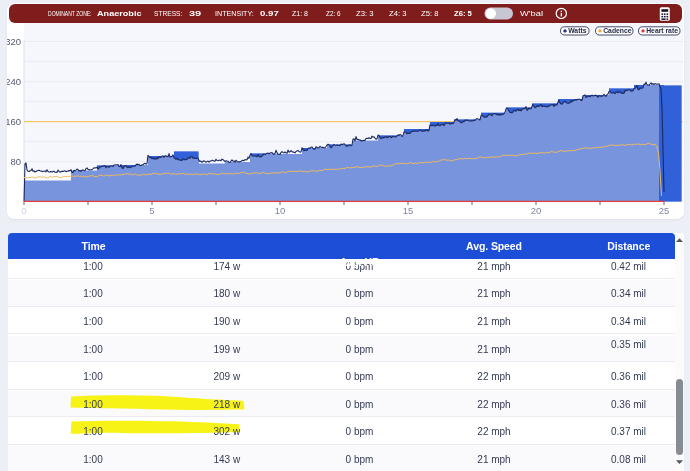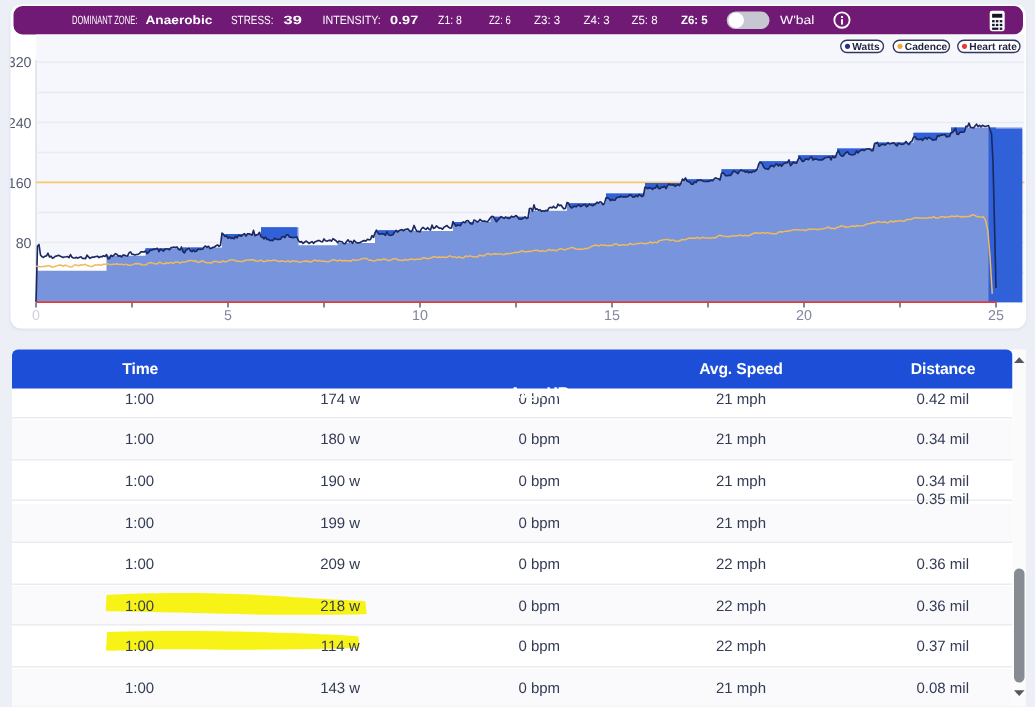--- a/index.html
+++ b/index.html
@@ -1,20 +1,20 @@
 <!DOCTYPE html>
 <html><head><meta charset="utf-8"><style>
 * { margin:0; padding:0; box-sizing:border-box; }
 html,body { width:690px; height:471px; background:#edeff6; font-family:"Liberation Sans",sans-serif; overflow:hidden; position:relative; }
 .card { position:absolute; background:#fff; }
 </style></head>
 <body>
 
 <div class="card" style="left:7px;top:3px;width:677px;height:215.5px;border-radius:7px;box-shadow:0 1px 2px rgba(40,50,90,.08)">
-  <div style="position:absolute;left:2px;top:1px;width:672.5px;height:19px;background:#701a75;border-radius:6px;color:#fff;font-size:8px;letter-spacing:0px">
+  <div style="position:absolute;left:2px;top:1px;width:672.5px;height:19px;background:#7f1d1d;border-radius:6px;color:#fff;font-size:8px;letter-spacing:0px">
     <span style="position:absolute;left:38.5px;top:0;line-height:19px;font-weight:normal;transform:scaleX(0.629);transform-origin:0 50%;white-space:nowrap">DOMINANT ZONE:</span>
       <span style="position:absolute;left:87.5px;top:0;line-height:19px;font-weight:bold;transform:scaleX(1.138);transform-origin:0 50%;white-space:nowrap">Anaerobic</span>
       <span style="position:absolute;left:145.0px;top:0;line-height:19px;font-weight:normal;transform:scaleX(0.827);transform-origin:0 50%;white-space:nowrap">STRESS:</span>
       <span style="position:absolute;left:179.7px;top:0;line-height:19px;font-weight:bold;transform:scaleX(1.369);transform-origin:0 50%;white-space:nowrap">39</span>
       <span style="position:absolute;left:205.8px;top:0;line-height:19px;font-weight:normal;transform:scaleX(0.891);transform-origin:0 50%;white-space:nowrap">INTENSITY:</span>
       <span style="position:absolute;left:251.3px;top:0;line-height:19px;font-weight:bold;transform:scaleX(1.207);transform-origin:0 50%;white-space:nowrap">0.97</span>
       <span style="position:absolute;left:282.6px;top:0;line-height:19px;font-weight:normal;transform:scaleX(0.872);transform-origin:0 50%;white-space:nowrap">Z1: 8</span>
       <span style="position:absolute;left:316.5px;top:0;line-height:19px;font-weight:normal;transform:scaleX(0.795);transform-origin:0 50%;white-space:nowrap">Z2: 6</span>
       <span style="position:absolute;left:347.2px;top:0;line-height:19px;font-weight:normal;transform:scaleX(0.960);transform-origin:0 50%;white-space:nowrap">Z3: 3</span>
       <span style="position:absolute;left:379.7px;top:0;line-height:19px;font-weight:normal;transform:scaleX(0.960);transform-origin:0 50%;white-space:nowrap">Z4: 3</span>
@@ -120,33 +120,33 @@
       <span style="position:absolute;left:620.5px;top:47.3px;transform:translateX(-50%);line-height:27.6px">0.34 mil</span>
 <span style="position:absolute;left:85px;top:74.9px;transform:translateX(-50%);line-height:27.6px">1:00</span>
       <span style="position:absolute;left:218.8px;top:74.9px;transform:translateX(-50%);line-height:27.6px">190 w</span>
       <span style="position:absolute;left:351.5px;top:74.9px;transform:translateX(-50%);line-height:27.6px">0 bpm</span>
       <span style="position:absolute;left:486px;top:74.9px;transform:translateX(-50%);line-height:27.6px">21 mph</span>
       <span style="position:absolute;left:620.5px;top:74.9px;transform:translateX(-50%);line-height:27.6px">0.34 mil</span>
 <span style="position:absolute;left:85px;top:102.5px;transform:translateX(-50%);line-height:27.6px">1:00</span>
       <span style="position:absolute;left:218.8px;top:102.5px;transform:translateX(-50%);line-height:27.6px">199 w</span>
       <span style="position:absolute;left:351.5px;top:102.5px;transform:translateX(-50%);line-height:27.6px">0 bpm</span>
       <span style="position:absolute;left:486px;top:102.5px;transform:translateX(-50%);line-height:27.6px">21 mph</span>
-      <span style="position:absolute;left:620.5px;top:87px;transform:translateX(-50%);line-height:27.6px">0.35 mil</span>
+      <span style="position:absolute;left:620.5px;top:98px;transform:translateX(-50%);line-height:27.6px">0.35 mil</span>
 <span style="position:absolute;left:85px;top:130.1px;transform:translateX(-50%);line-height:27.6px">1:00</span>
       <span style="position:absolute;left:218.8px;top:130.1px;transform:translateX(-50%);line-height:27.6px">209 w</span>
       <span style="position:absolute;left:351.5px;top:130.1px;transform:translateX(-50%);line-height:27.6px">0 bpm</span>
       <span style="position:absolute;left:486px;top:130.1px;transform:translateX(-50%);line-height:27.6px">22 mph</span>
       <span style="position:absolute;left:620.5px;top:130.1px;transform:translateX(-50%);line-height:27.6px">0.36 mil</span>
 <span style="position:absolute;left:85px;top:157.7px;transform:translateX(-50%);line-height:27.6px">1:00</span>
       <span style="position:absolute;left:218.8px;top:157.7px;transform:translateX(-50%);line-height:27.6px">218 w</span>
       <span style="position:absolute;left:351.5px;top:157.7px;transform:translateX(-50%);line-height:27.6px">0 bpm</span>
       <span style="position:absolute;left:486px;top:157.7px;transform:translateX(-50%);line-height:27.6px">22 mph</span>
       <span style="position:absolute;left:620.5px;top:157.7px;transform:translateX(-50%);line-height:27.6px">0.36 mil</span>
 <span style="position:absolute;left:85px;top:185.3px;transform:translateX(-50%);line-height:27.6px">1:00</span>
-      <span style="position:absolute;left:218.8px;top:185.3px;transform:translateX(-50%);line-height:27.6px">114 w</span>
+      <span style="position:absolute;left:218.8px;top:185.3px;transform:translateX(-50%);line-height:27.6px">302 w</span>
       <span style="position:absolute;left:351.5px;top:185.3px;transform:translateX(-50%);line-height:27.6px">0 bpm</span>
       <span style="position:absolute;left:486px;top:185.3px;transform:translateX(-50%);line-height:27.6px">22 mph</span>
       <span style="position:absolute;left:620.5px;top:185.3px;transform:translateX(-50%);line-height:27.6px">0.37 mil</span>
 <span style="position:absolute;left:85px;top:212.9px;transform:translateX(-50%);line-height:27.6px">1:00</span>
       <span style="position:absolute;left:218.8px;top:212.9px;transform:translateX(-50%);line-height:27.6px">143 w</span>
       <span style="position:absolute;left:351.5px;top:212.9px;transform:translateX(-50%);line-height:27.6px">0 bpm</span>
       <span style="position:absolute;left:486px;top:212.9px;transform:translateX(-50%);line-height:27.6px">21 mph</span>
       <span style="position:absolute;left:620.5px;top:212.9px;transform:translateX(-50%);line-height:27.6px">0.08 mil</span>
   </div>
   <div style="position:absolute;left:0;top:0;width:667px;height:26px;border-radius:4px 4px 0 0;background:#1d4ed8;color:#fff;font-weight:bold;font-size:10.5px;letter-spacing:-0.1px">

